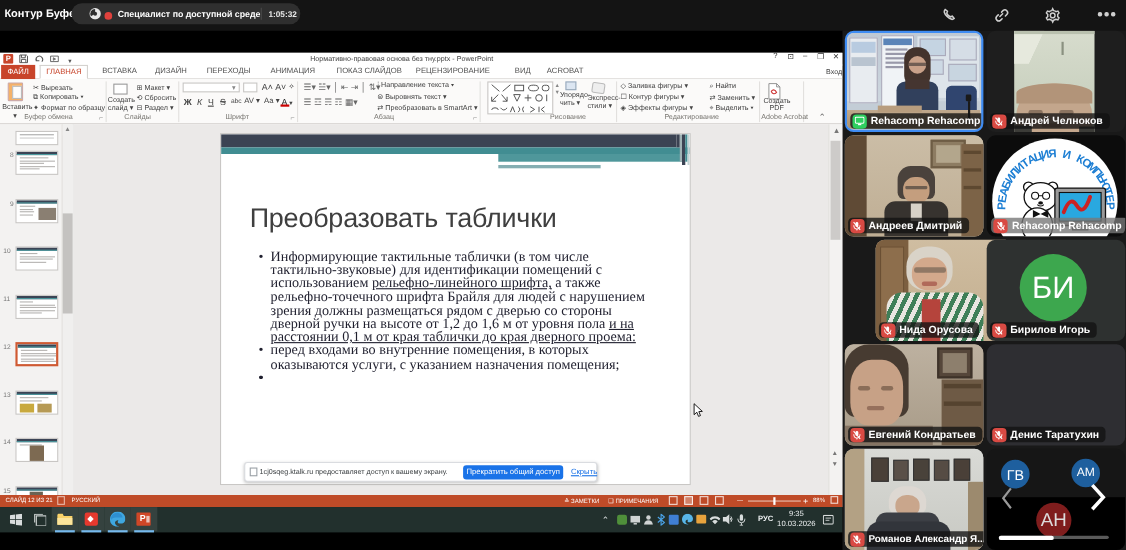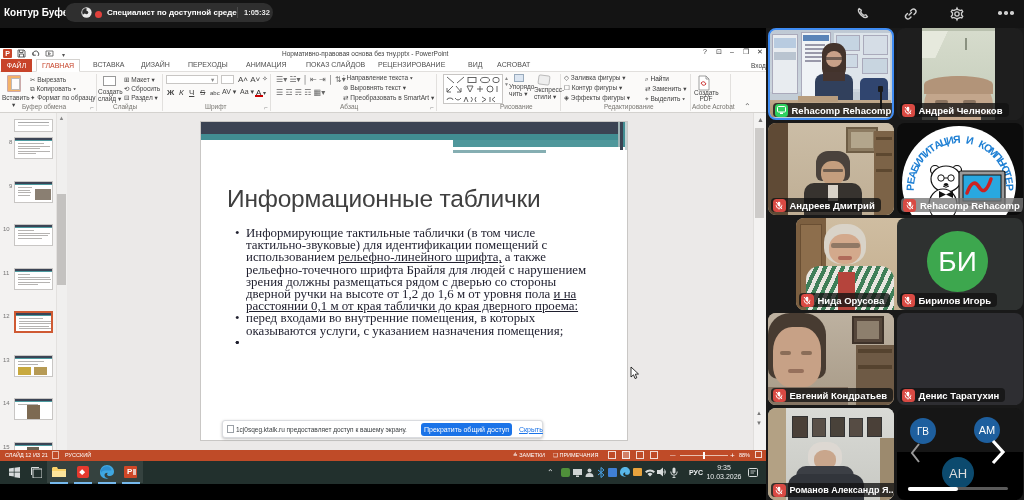--- a/index.html
+++ b/index.html
@@ -270,21 +270,21 @@
       <div class="abs" style="left:0;top:12px;width:426px;height:6px;background:#418d92;"></div>
       <div class="abs" style="left:252px;top:18px;width:167px;height:7px;background:#4f979b;"></div>
       <div class="abs" style="left:252px;top:28px;width:93px;height:2.5px;background:#85aeb2;"></div>
 
       <div class="abs" style="left:414px;top:0;width:3px;height:12px;background:#3b4353;"></div>
       <div class="abs" style="left:417px;top:0;width:2px;height:25px;background:#9fb3b5;"></div>
       <div class="abs" style="left:419px;top:0;width:3px;height:28px;background:#3b4353;"></div>
       <div class="abs" style="left:422px;top:0;width:2px;height:25px;background:#418d92;"></div>
       <div class="abs" style="left:424px;top:0;width:2px;height:28px;background:#c2d2d3;"></div>
 
-      <div class="abs" style="left:26px;top:63px;font-size:24.5px;color:#3f3f3f;letter-spacing:-0.2px;">Информационные таблички</div>
+      <div class="abs" style="left:26px;top:63px;font-size:24.5px;color:#3f3f3f;letter-spacing:-0.2px;">Преобразовать таблички</div>
 
       <div class="abs" style="left:34px;top:105px;width:400px;font-family:'Liberation Serif',serif;font-size:12.9px;line-height:12.2px;color:#1f1f2e;">
         <div style="position:relative;padding-left:11px;"><span style="position:absolute;left:0;">•</span>Информирующие тактильные таблички (в том числе<br>тактильно-звуковые) для идентификации помещений с<br>использованием <u>рельефно-линейного шрифта,</u> а также<br>рельефно-точечного шрифта Брайля для людей с нарушением<br>зрения должны размещаться рядом с дверью со стороны<br>дверной ручки на высоте от 1,2 до 1,6 м от уровня пола <u>и на</u><br><u>расстоянии 0,1 м от края таблички до края дверного проема:</u></div>
         <div style="position:relative;padding-left:11px;"><span style="position:absolute;left:0;">•</span>перед входами во внутренние помещения, в которых<br>оказываются услуги, с указанием назначения помещения;</div>
         <div style="position:relative;padding-left:11px;"><span style="position:absolute;left:0;">•</span></div>
         <div style="position:relative;padding-left:11px;"><span style="position:absolute;left:0;">•</span></div>
         <div style="position:relative;padding-left:11px;"><span style="position:absolute;left:0;">•</span></div>
       </div>
     </div>
 
@@ -639,23 +639,23 @@
               <path d="M1.2 3.8 V4.5 a2.8 2.8 0 0 0 5.6 0 V3.8 M4 7.3 V8.5" fill="none" stroke="#fff" stroke-width="0.9"></path>
               <path d="M1 1 L7 8" stroke="#fff" stroke-width="1"></path>
             </svg>
           </span>
           <span style="font-size:9px;">Романов Александр Я...</span>
         </div>
     </div>
 
     <div class="tile" style="left:897px;top:408px;background:#161616;">
       <div class="abs" style="left:0;top:44px;width:126px;height:48px;background:#000;"></div>
-      <div class="avc" style="left:13px;top:10px;width:26px;height:26px;background:#1e5f9e;font-size:10px;">ГВ</div>
+      <div class="avc" style="left:13px;top:10px;width:26px;height:26px;background:#1e5f9e;font-size:13px;">ГВ</div>
       <div class="avc" style="left:77px;top:9px;width:26px;height:26px;background:#1e5f9e;font-size:11px;">АМ</div>
-      <div class="avc" style="left:45px;top:49px;width:32px;height:32px;background:#0c4a6e;font-size:13px;color:#ddd;">АН</div>
+      <div class="avc" style="left:45px;top:49px;width:32px;height:32px;background:#7f1d1d;font-size:17px;color:#ddd;">АН</div>
       <svg class="abs" style="left:12px;top:34px;" width="12" height="22" viewBox="0 0 12 22">
           <path d="M10 2 L3 11 L10 20" fill="none" stroke="#999" stroke-width="2"></path>
         </svg>
       <svg class="abs" style="left:93px;top:30px;" width="16" height="28" viewBox="0 0 16 28">
           <path d="M3 3 L13 14 L3 25" fill="none" stroke="#fff" stroke-width="3.2"></path>
         </svg>
       <div class="abs" style="left:11px;top:79px;width:100px;height:3px;background:#5a5a5a;border-radius:2px;"></div>
       <div class="abs" style="left:11px;top:78.5px;width:50px;height:4px;background:#fff;border-radius:2px;"></div>
     </div>
   </div>

